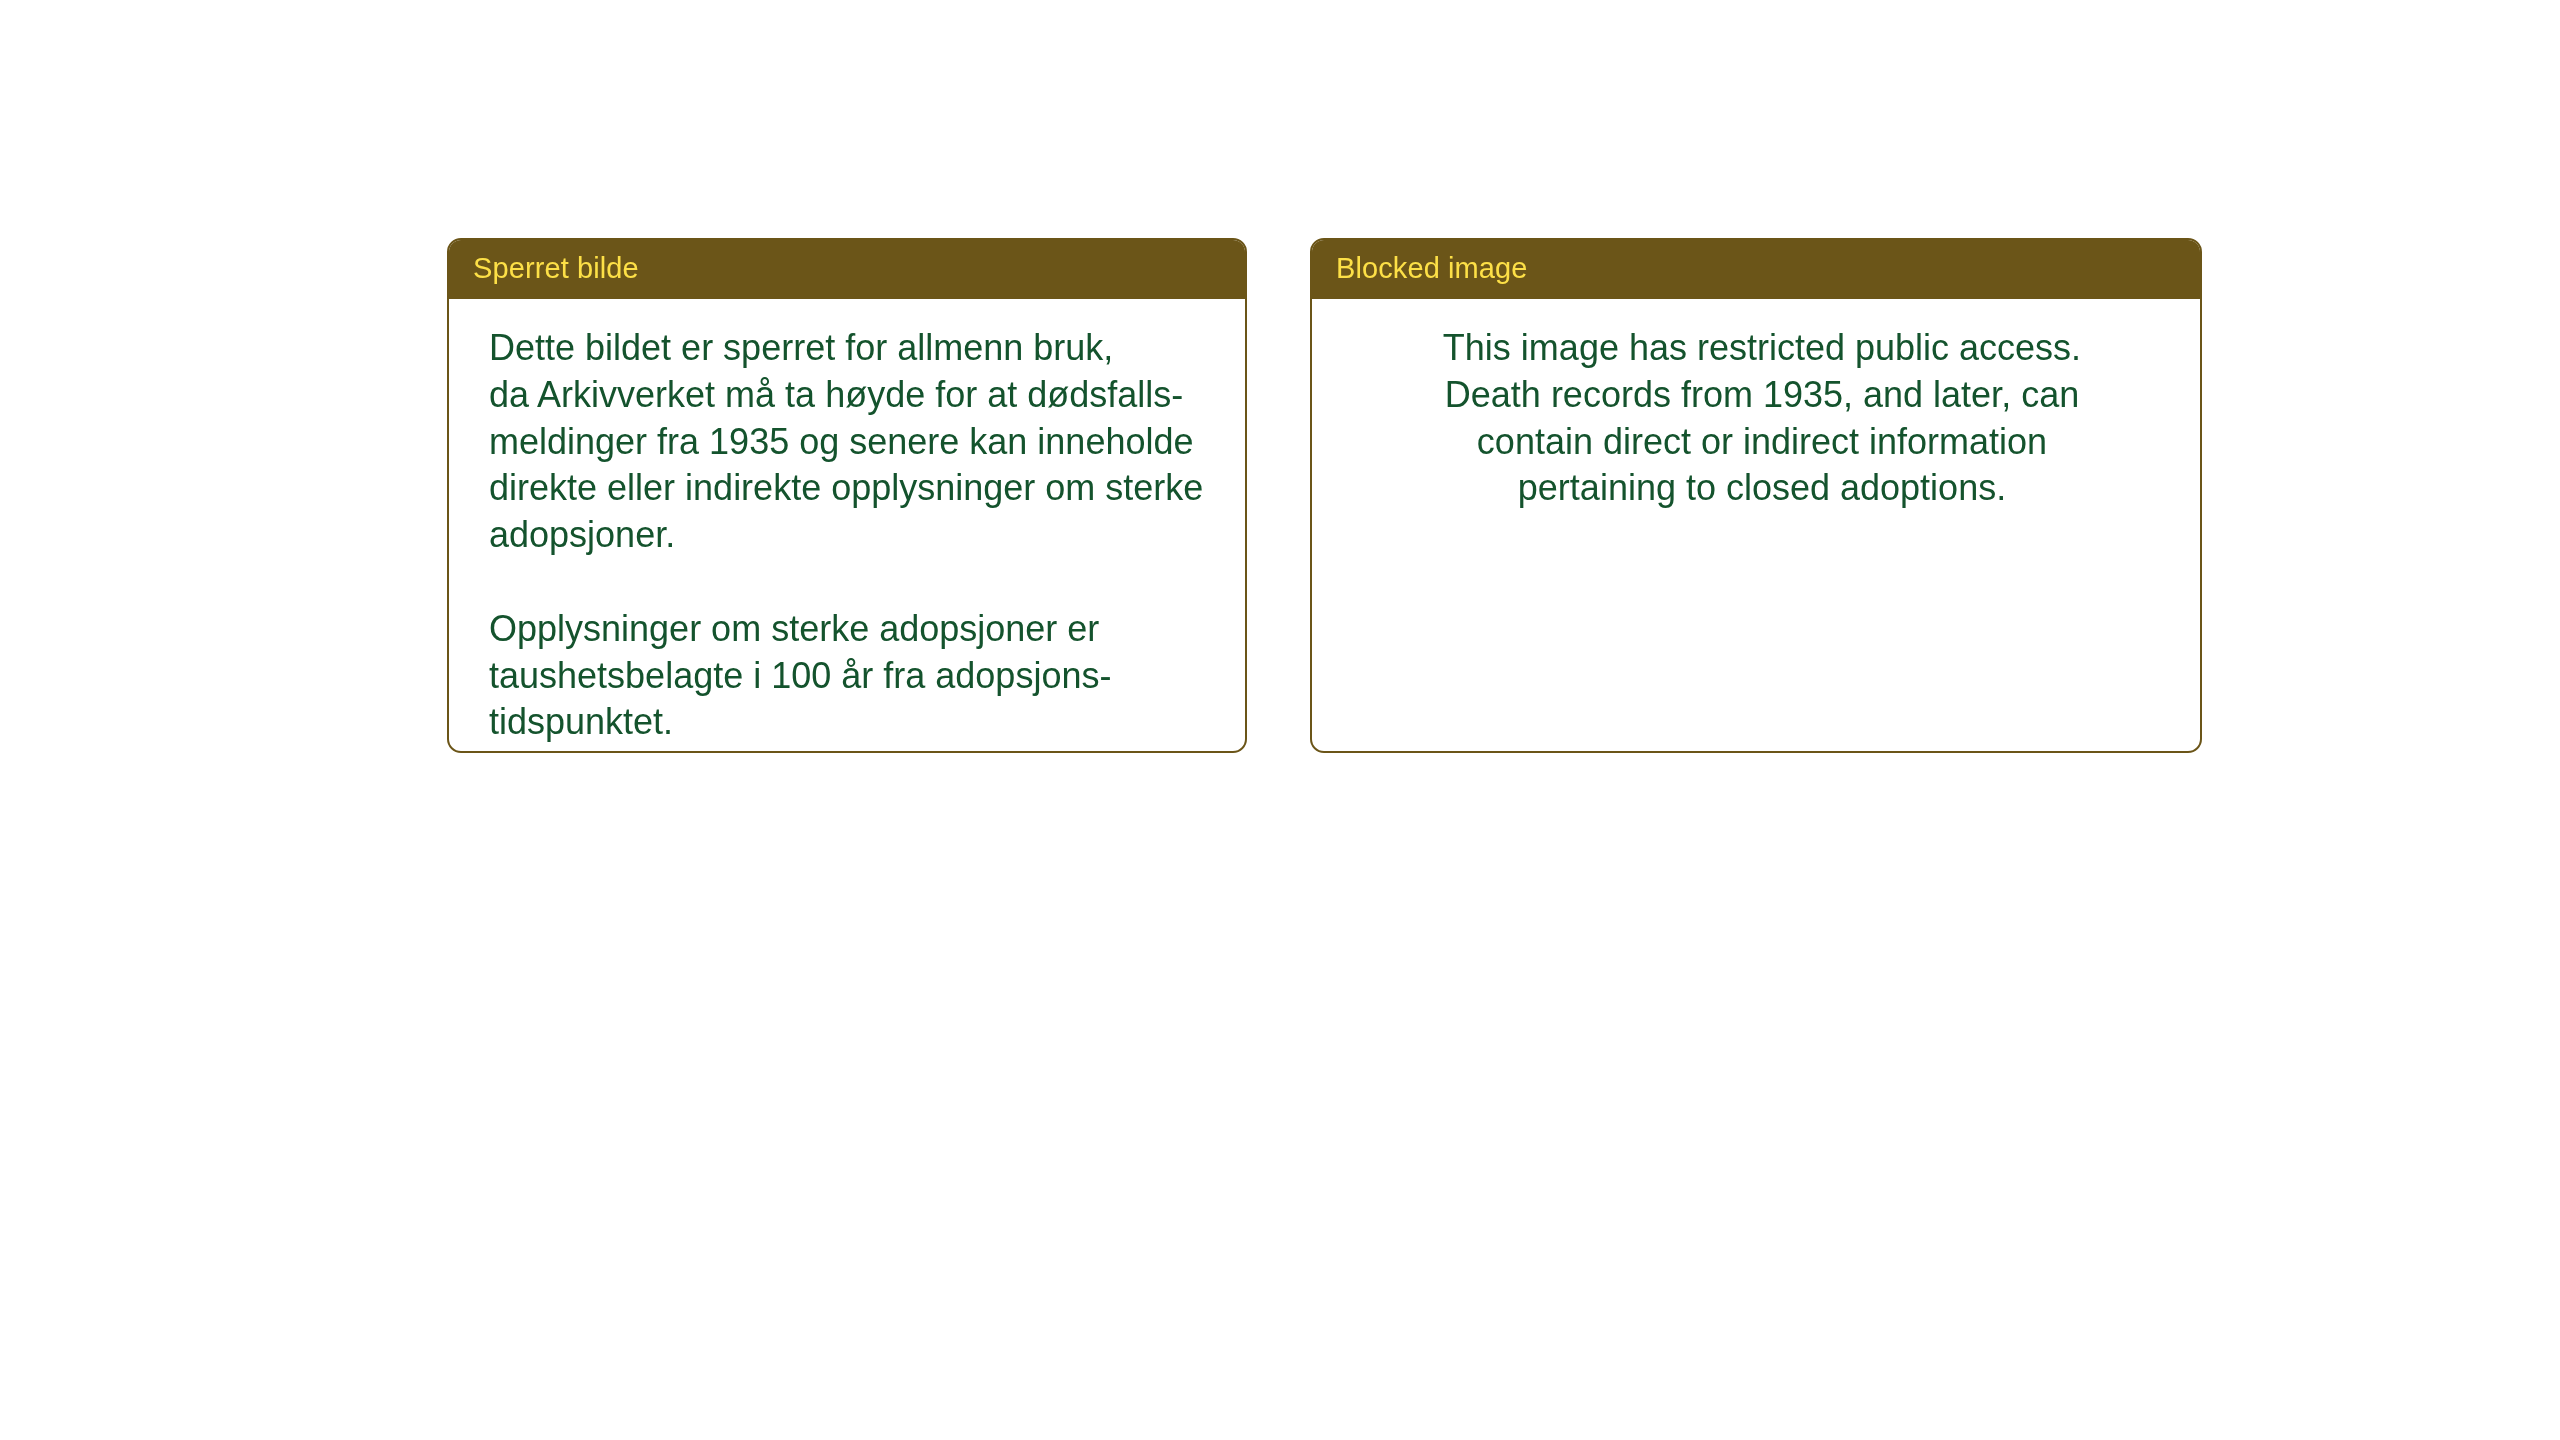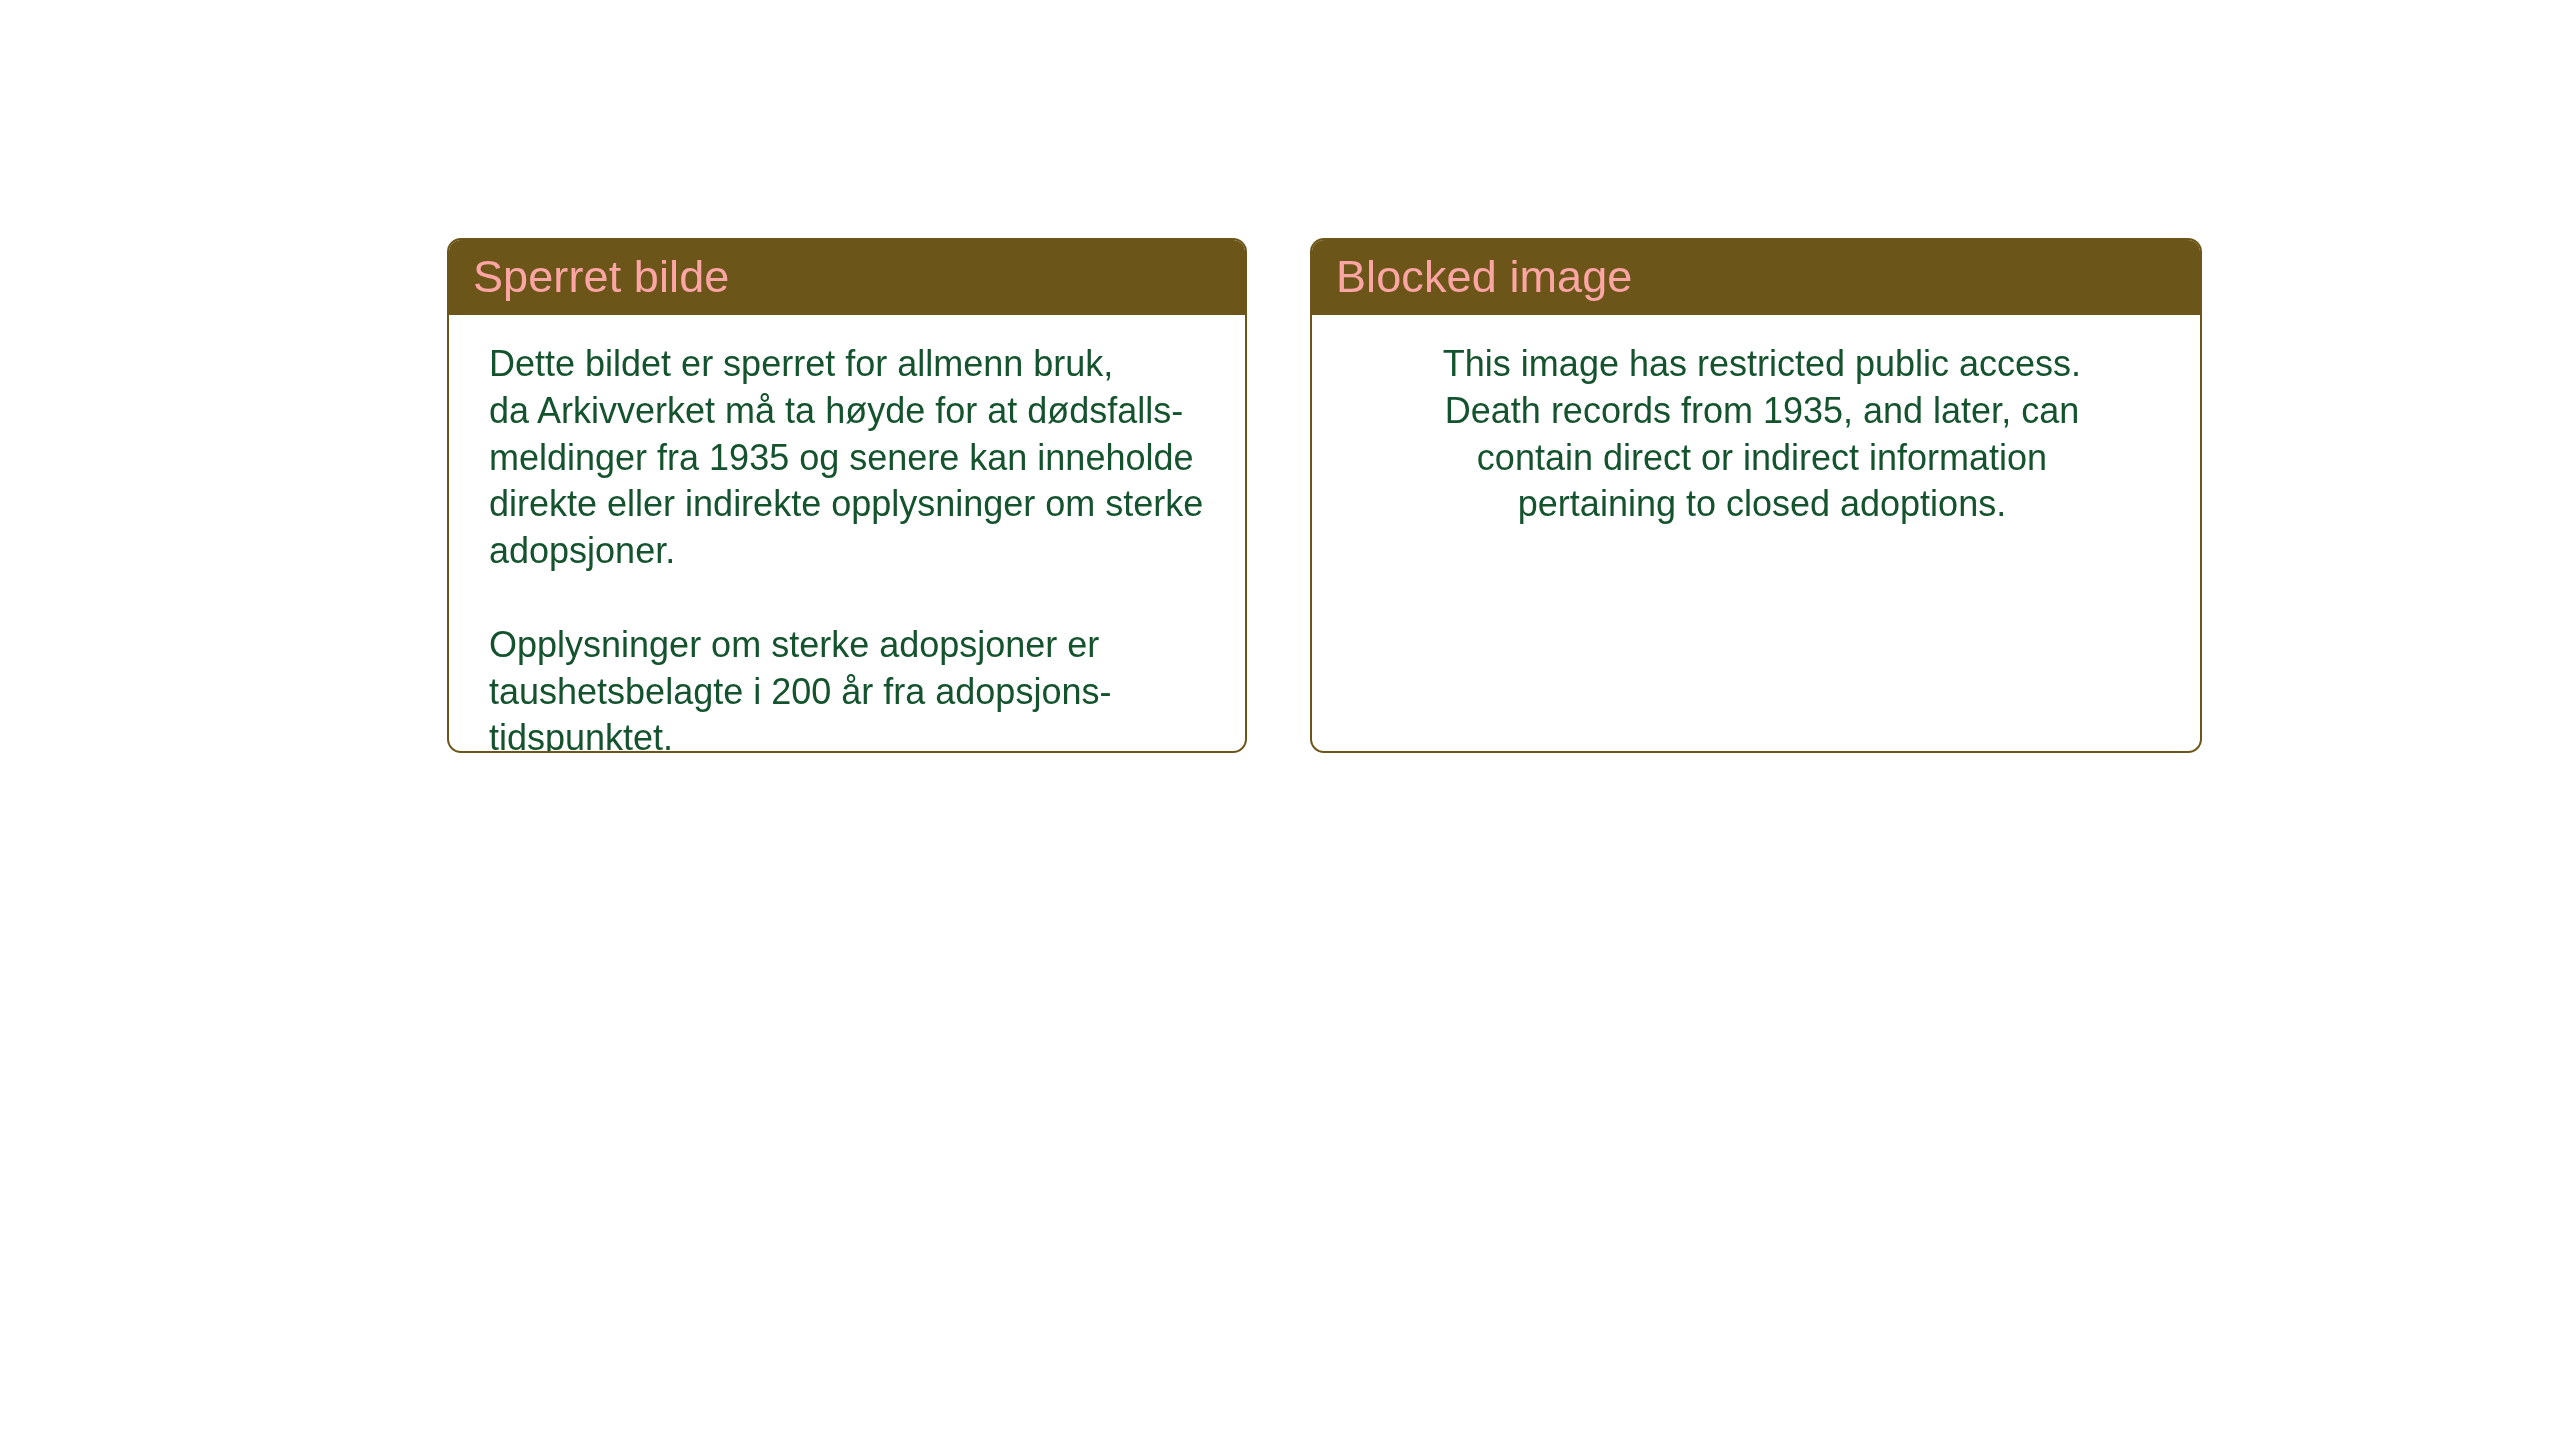--- a/index.html
+++ b/index.html
@@ -34,22 +34,22 @@
     height: 515px;
   }
   .card-en {
     left: 1310px;
     top: 238px;
     width: 892px;
     height: 515px;
   }
   .card-header {
     background: #6b5518;
-    color: #fca5a5;
-    font-size: 45px;
+    color: #fde047;
+    font-size: 29px;
     line-height: 1;
     padding: 14px 0 16px 24px;
     letter-spacing: 0.1px;
   }
   .card-body {
     padding: 26px 28px 0 40px;
     color: #14532d;
     font-size: 36px;
     line-height: 1.3;
   }
@@ -72,21 +72,21 @@
 
   <section class="notice-card card-no">
     <div class="card-header">Sperret bilde</div>
     <div class="card-body">
       <p class="para">Dette bildet er sperret for allmenn bruk,
 da Arkivverket må ta høyde for at dødsfalls-
 meldinger fra 1935 og senere kan inneholde
 direkte eller indirekte opplysninger om sterke
 adopsjoner.</p>
       <p class="para">Opplysninger om sterke adopsjoner er
-taushetsbelagte i 200 år fra adopsjons-
+taushetsbelagte i 100 år fra adopsjons-
 tidspunktet.</p>
     </div>
   </section>
 
   <section class="notice-card card-en">
     <div class="card-header">Blocked image</div>
     <div class="card-body card-body-en">
       <p class="para">This image has restricted public access.
 Death records from 1935, and later, can
 contain direct or indirect information

